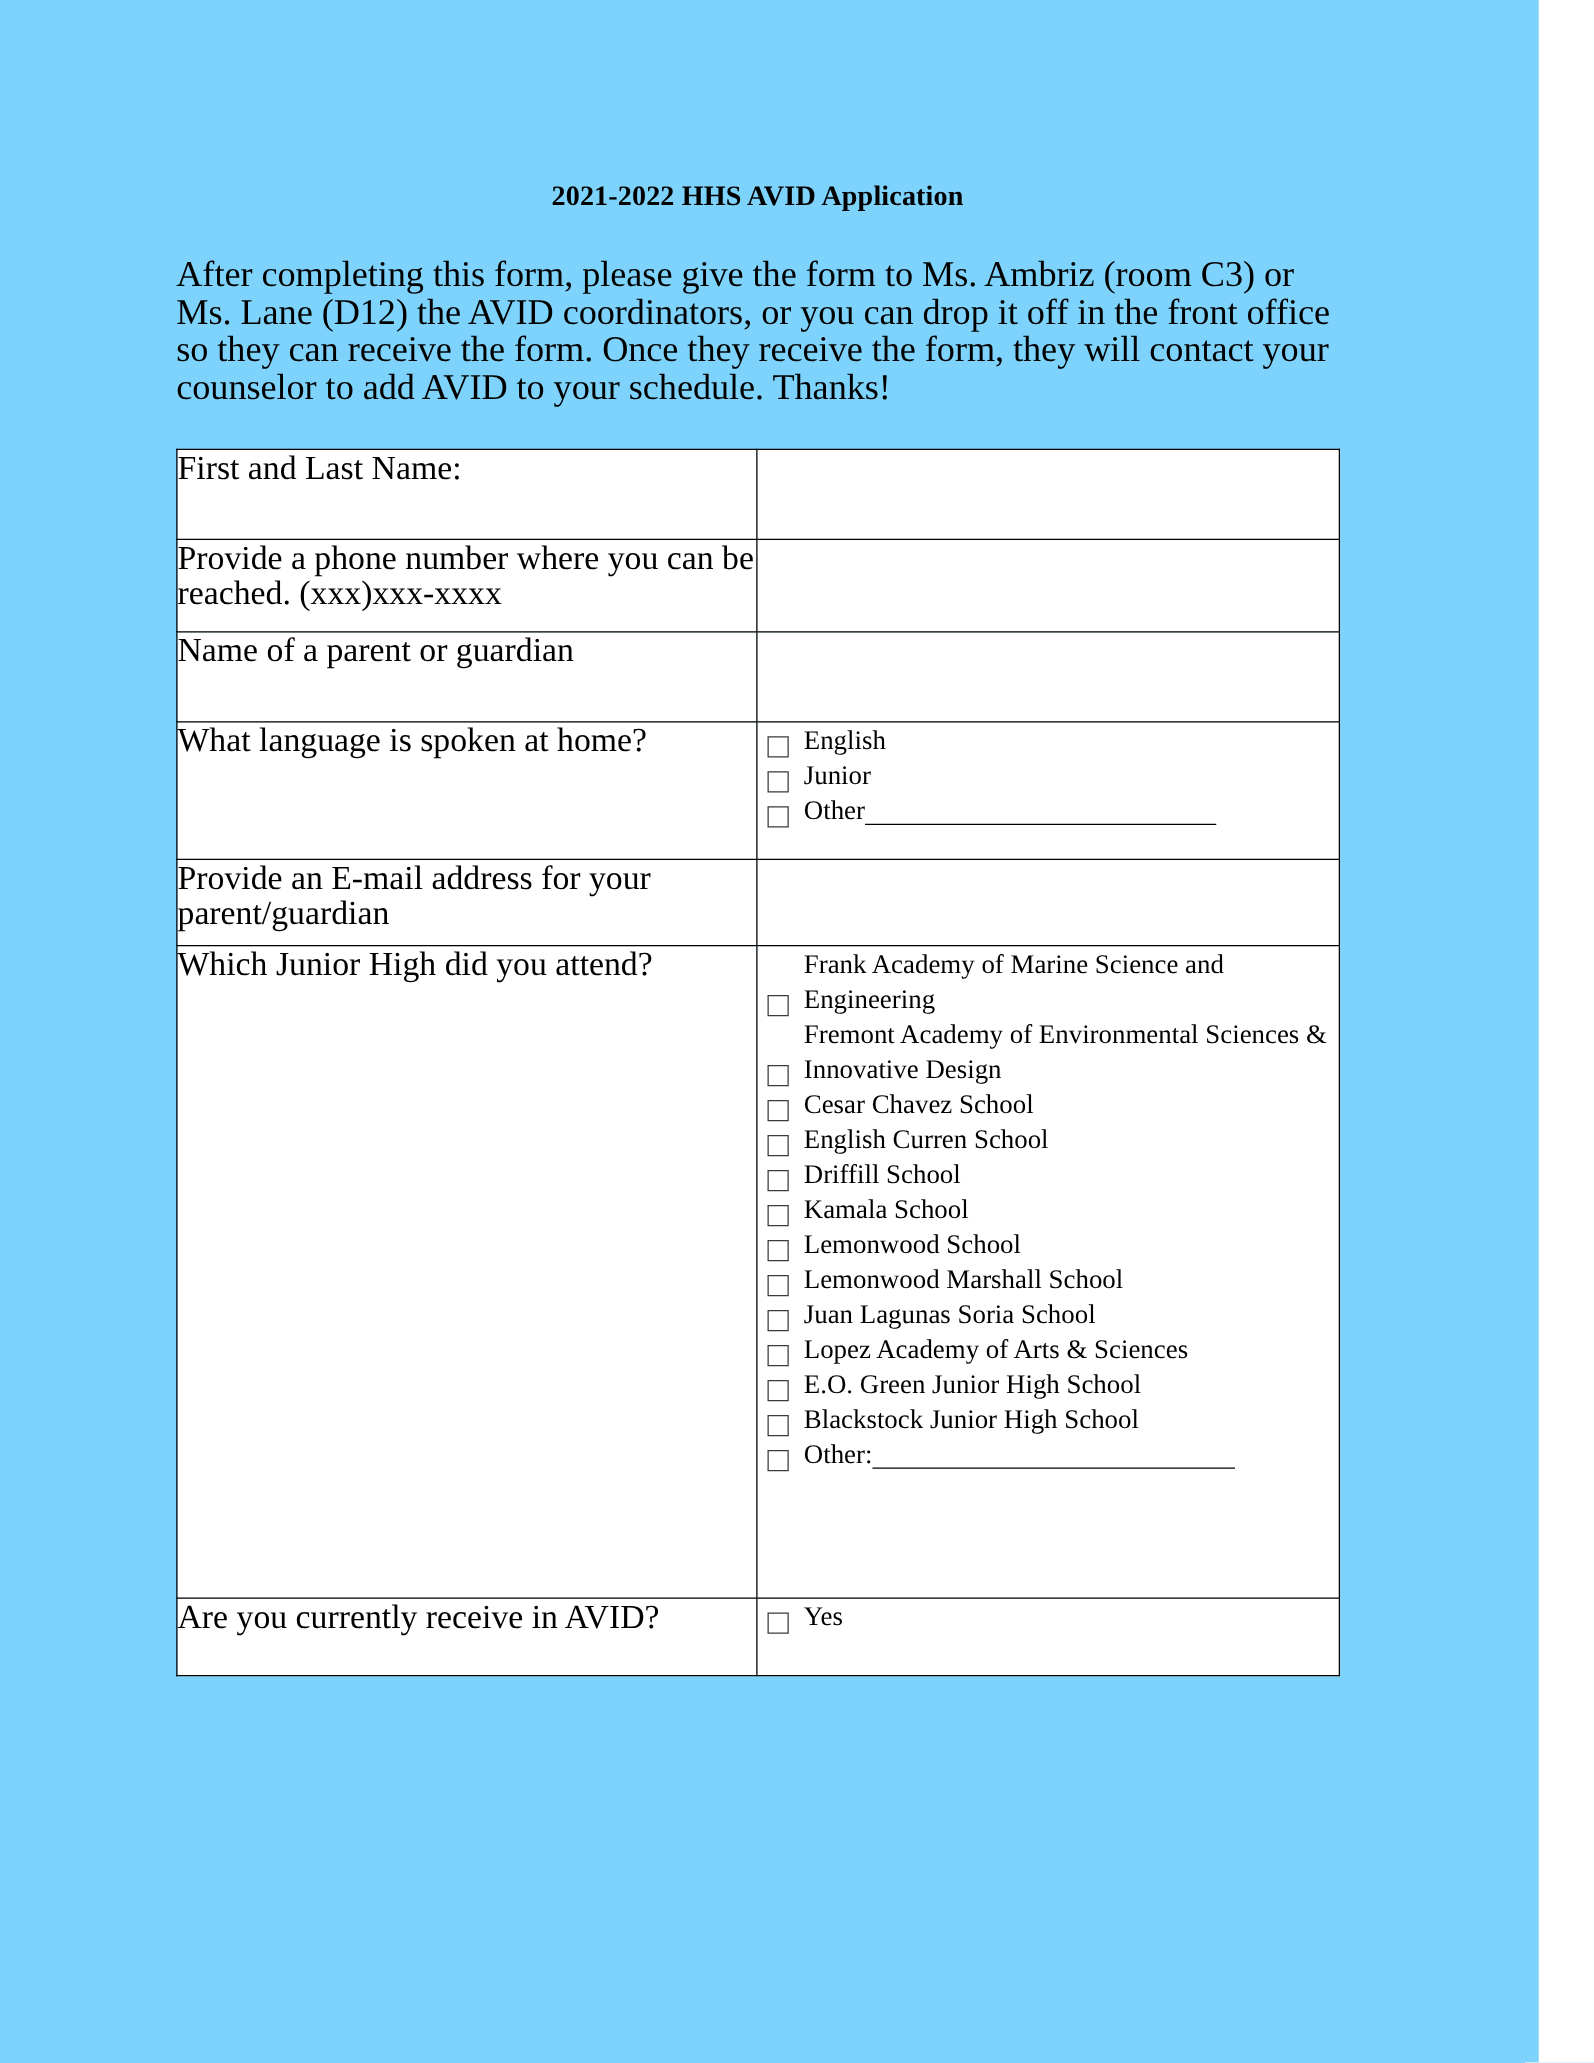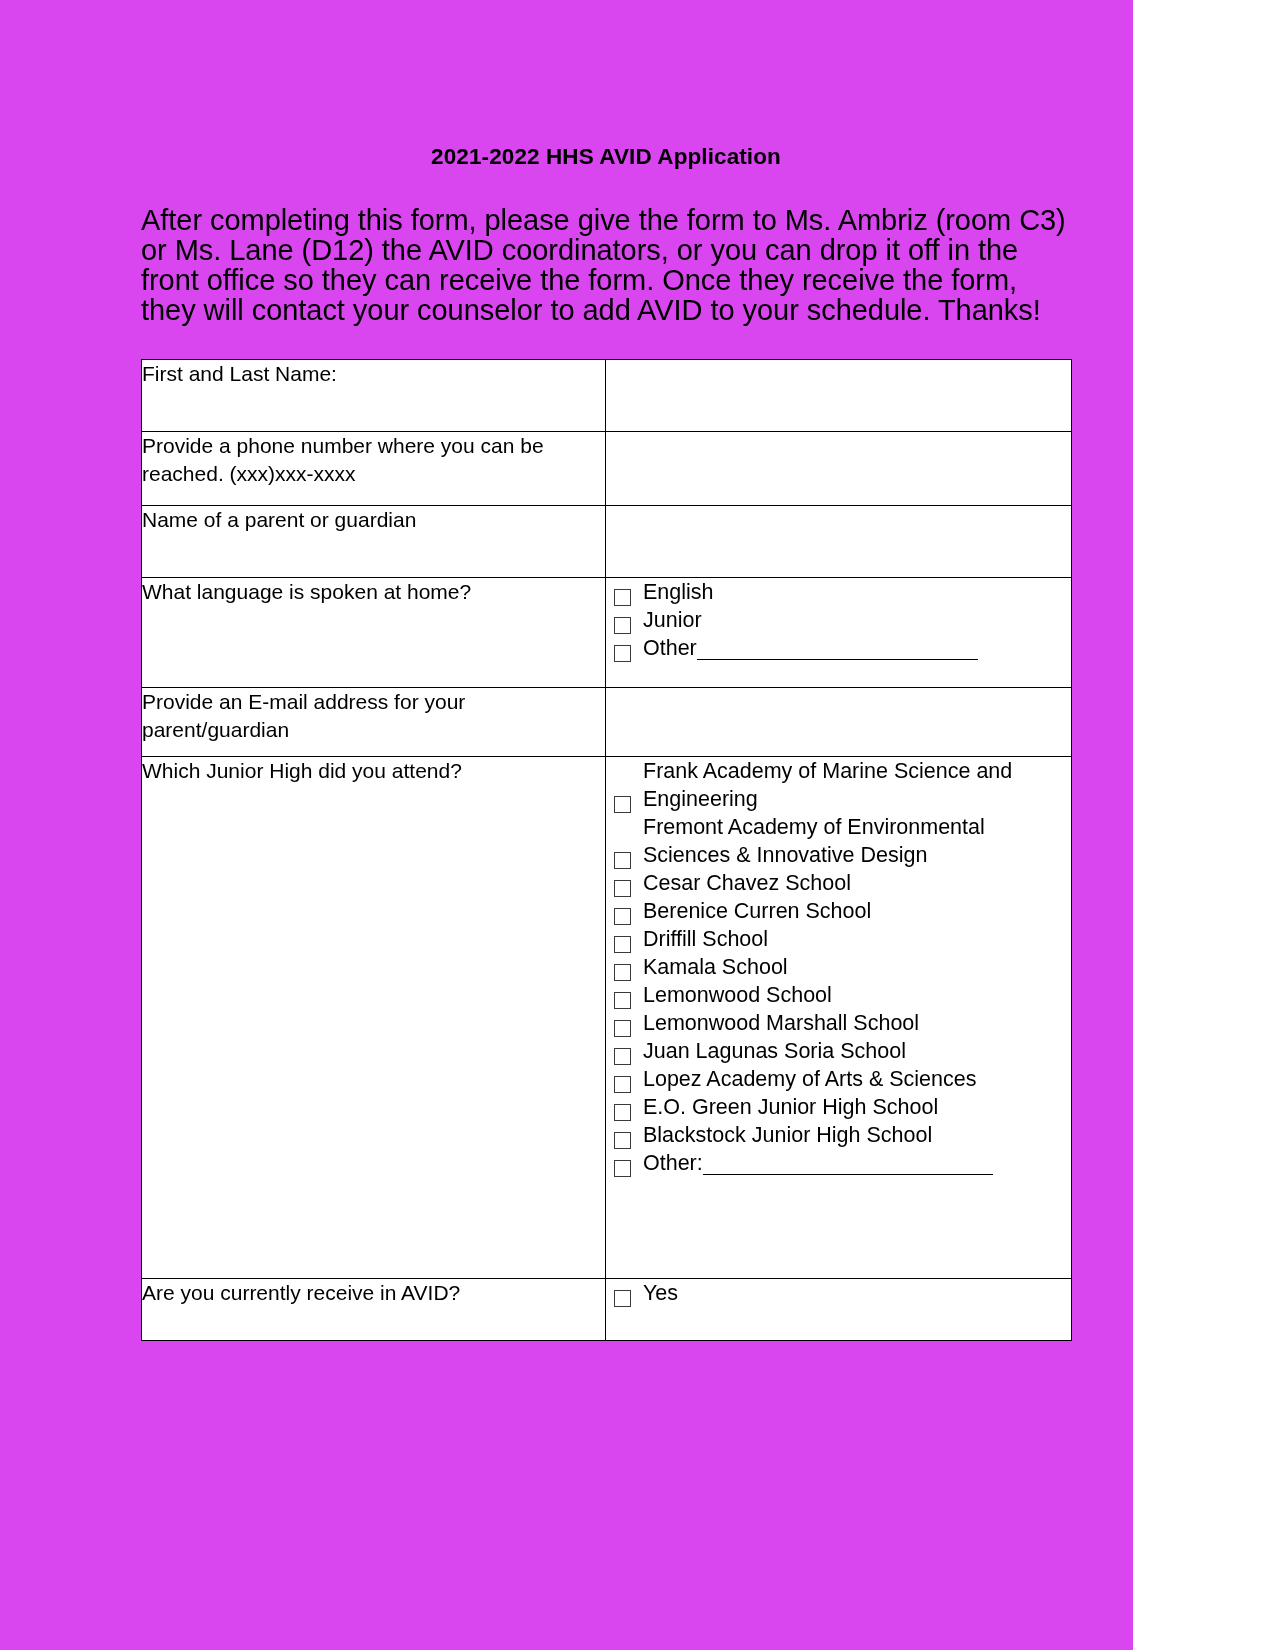--- a/index.html
+++ b/index.html
@@ -11,25 +11,26 @@
   }
   body {
     width: 1275px;
     height: 1650px;
     font-family: "Liberation Sans", sans-serif;
     color: #000000;
     position: relative;
     overflow: hidden;
   }
   .page {
-    width: 1133px;
+    width: 1231px;
     height: 1650px;
     padding: 0;
     position: relative;
-    background: #d946ef;
+    background: #7dd3fc;
+    font-family: Liberation Serif, serif;
   }
   .content {
     position: absolute;
     left: 141px;
     top: 0;
     width: 930px;
   }
   .doc-title {
     text-align: center;
     font-weight: bold;
@@ -62,21 +63,21 @@
   }
   td.label-cell {
     width: 464px;
     padding: 10px 0 10px 11px;
   }
   td.value-cell {
     width: 466px;
     padding: 10px 0 10px 11px;
   }
   .label-text {
-    font-size: 21px;
+    font-size: 27px;
     line-height: 28px;
     display: block;
   }
   .cb-list {
     list-style: none;
     margin: 0;
     padding: 0 0 0 8px;
   }
   .cb-row {
     display: flex;
@@ -207,21 +208,21 @@
                 <div class="cb-row">
                   <span class="cb-box"></span>
                   <span class="cb-label">Fremont Academy of Environmental Sciences &amp; Innovative Design</span>
                 </div>
                 <div class="cb-row">
                   <span class="cb-box"></span>
                   <span class="cb-label">Cesar Chavez School</span>
                 </div>
                 <div class="cb-row">
                   <span class="cb-box"></span>
-                  <span class="cb-label">Berenice Curren School</span>
+                  <span class="cb-label">English Curren School</span>
                 </div>
                 <div class="cb-row">
                   <span class="cb-box"></span>
                   <span class="cb-label">Driffill School</span>
                 </div>
                 <div class="cb-row">
                   <span class="cb-box"></span>
                   <span class="cb-label">Kamala School</span>
                 </div>
                 <div class="cb-row">

